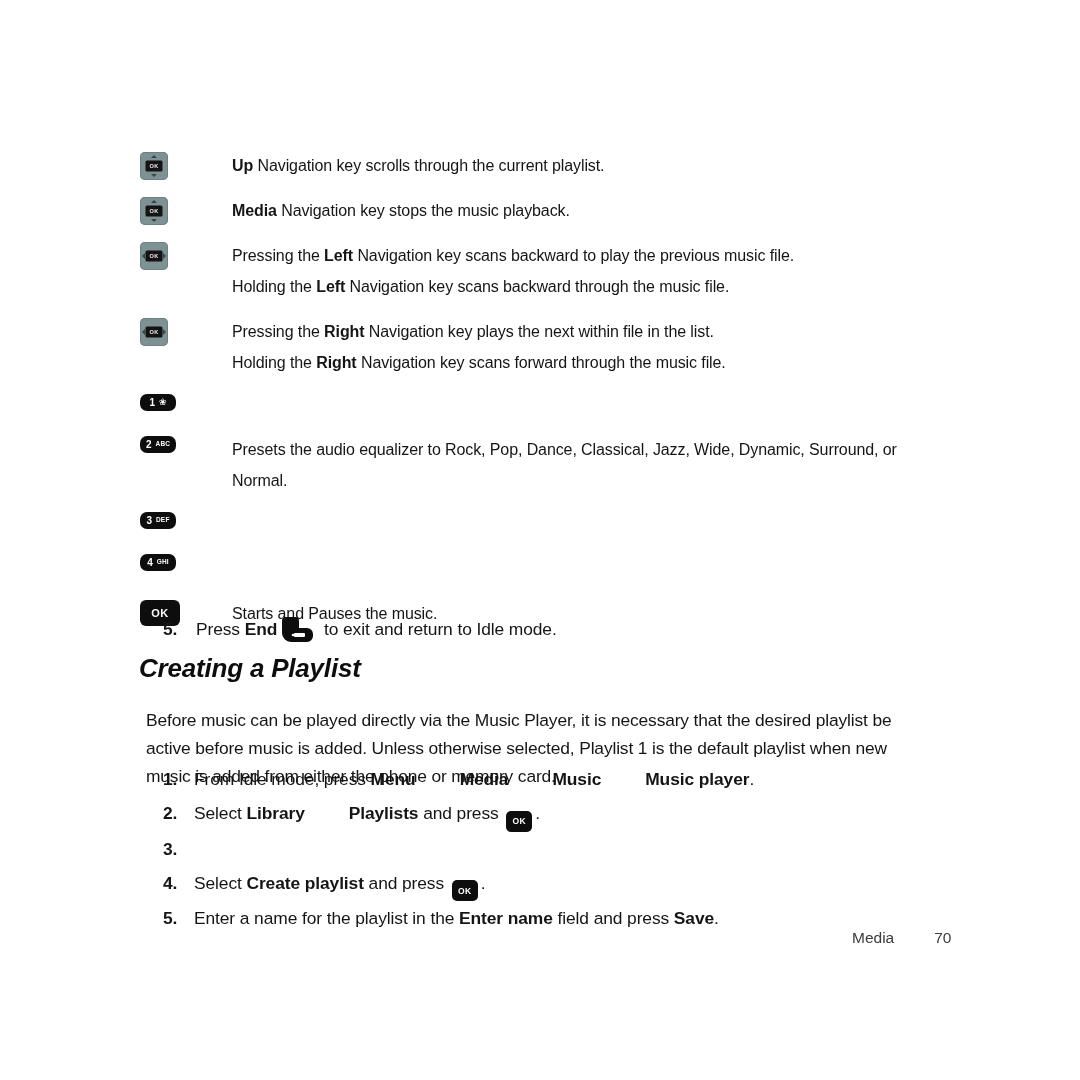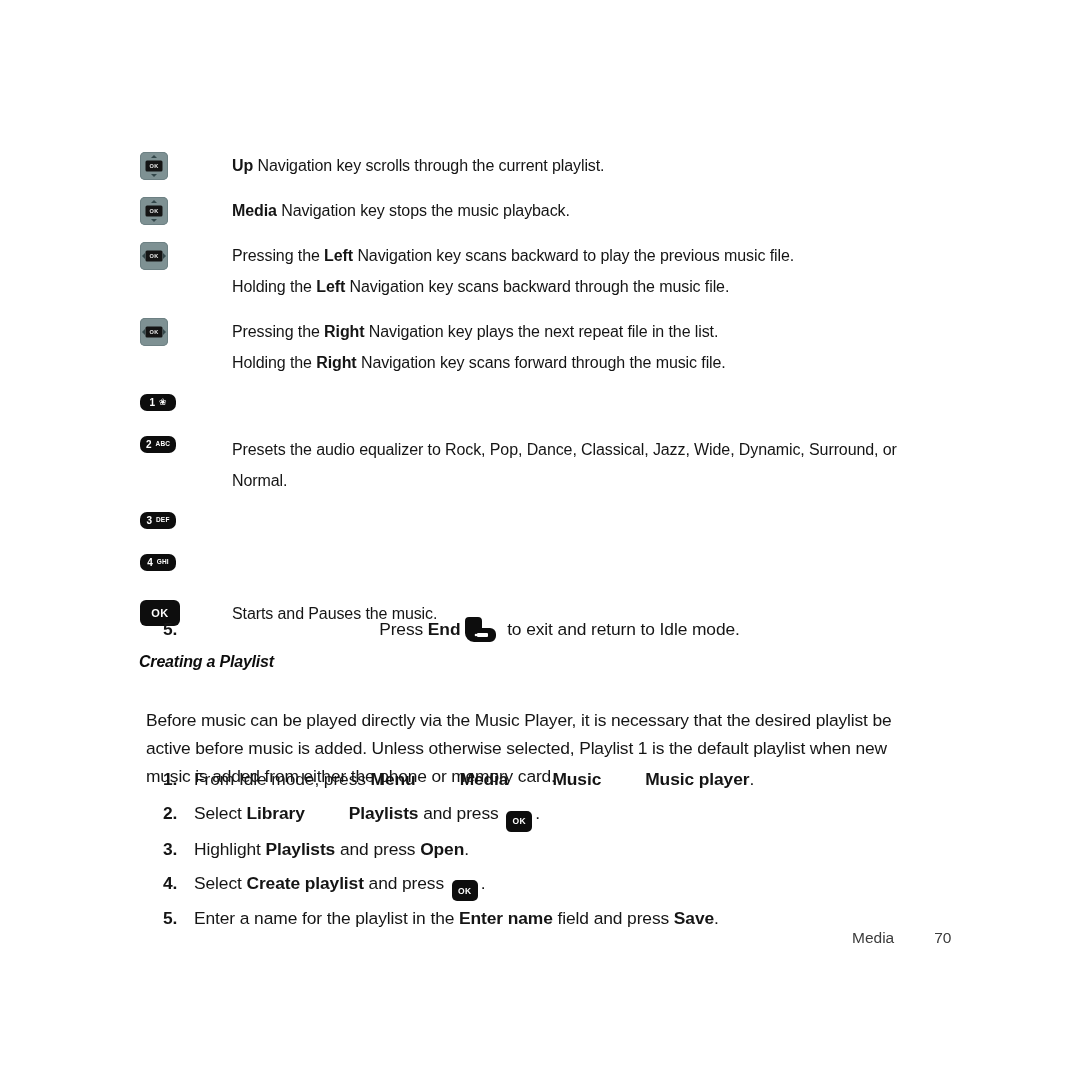--- a/index.html
+++ b/index.html
@@ -189,30 +189,30 @@
     align-items: baseline;
     font-size: 17.4px;
     line-height: 30px;
     color: #151515;
     letter-spacing: -0.1px;
   }
   .step .idx {
     flex: 0 0 33px;
     font-weight: bold;
   }
-  .step .body { flex: 1 1 auto; text-align: center; }
+  .step .body { flex: 1 1 auto; }
 
   .step5-top { left: 163px; top: 614px; width: 760px; }
 
   
   .heading {
     position: absolute;
     left: 139px;
     top: 653px;
-    font-size: 16px;
+    font-size: 26px;
     font-weight: bold;
     font-style: italic;
     color: #0d0d0d;
     letter-spacing: -0.2px;
   }
 
   
   .intro {
     position: absolute;
     left: 146px;
@@ -311,21 +311,21 @@
 
     <div class="legend-row">
       <div class="legend-icon">
         <span class="navkey">
           <span class="arrow left"></span>
           <span class="arrow right"></span>
           <span class="center">OK</span>
         </span>
       </div>
       <div class="legend-text">
-        <p><span>Pressing the </span><b>Right</b><span> Navigation key plays the next repeat file in the list.</span></p>
+        <p><span>Pressing the </span><b>Right</b><span> Navigation key plays the next within file in the list.</span></p>
         <p><span>Holding the </span><b>Right</b><span> Navigation key scans forward through the music file.</span></p>
       </div>
     </div>
 
     <div class="legend-row">
       <div class="legend-icon">
         <span class="numkey">
           <span class="num">1</span>
           <span class="starglyph">❀</span>
         </span>
@@ -393,21 +393,20 @@
       <span class="body"><span>From Idle mode, press </span><b>Menu</b><span class="arrowgap"></span><b>Media</b><span class="arrowgap"></span><b>Music</b><span class="arrowgap"></span><b>Music player</b><span>.</span></span>
     </div>
 
     <div class="step-row">
       <span class="idx">2.</span>
       <span class="body"><span>Select </span><b>Library</b><span class="arrowgap"></span><b>Playlists</b><span> and press </span><span class="okkey-sm">OK</span><span>.</span></span>
     </div>
 
     <div class="step-row">
       <span class="idx">3.</span>
-      <span class="body"><span>Highlight </span><b>Playlists</b><span> and press </span><b>Open</b><span>.</span></span>
     </div>
 
     <div class="step-row">
       <span class="idx">4.</span>
       <span class="body"><span>Select </span><b>Create playlist</b><span> and press </span><span class="okkey-sm">OK</span><span>.</span></span>
     </div>
 
     <div class="step-row">
       <span class="idx">5.</span>
       <span class="body"><span>Enter a name for the playlist in the </span><b>Enter name</b><span> field and press </span><b>Save</b><span>.</span></span>

